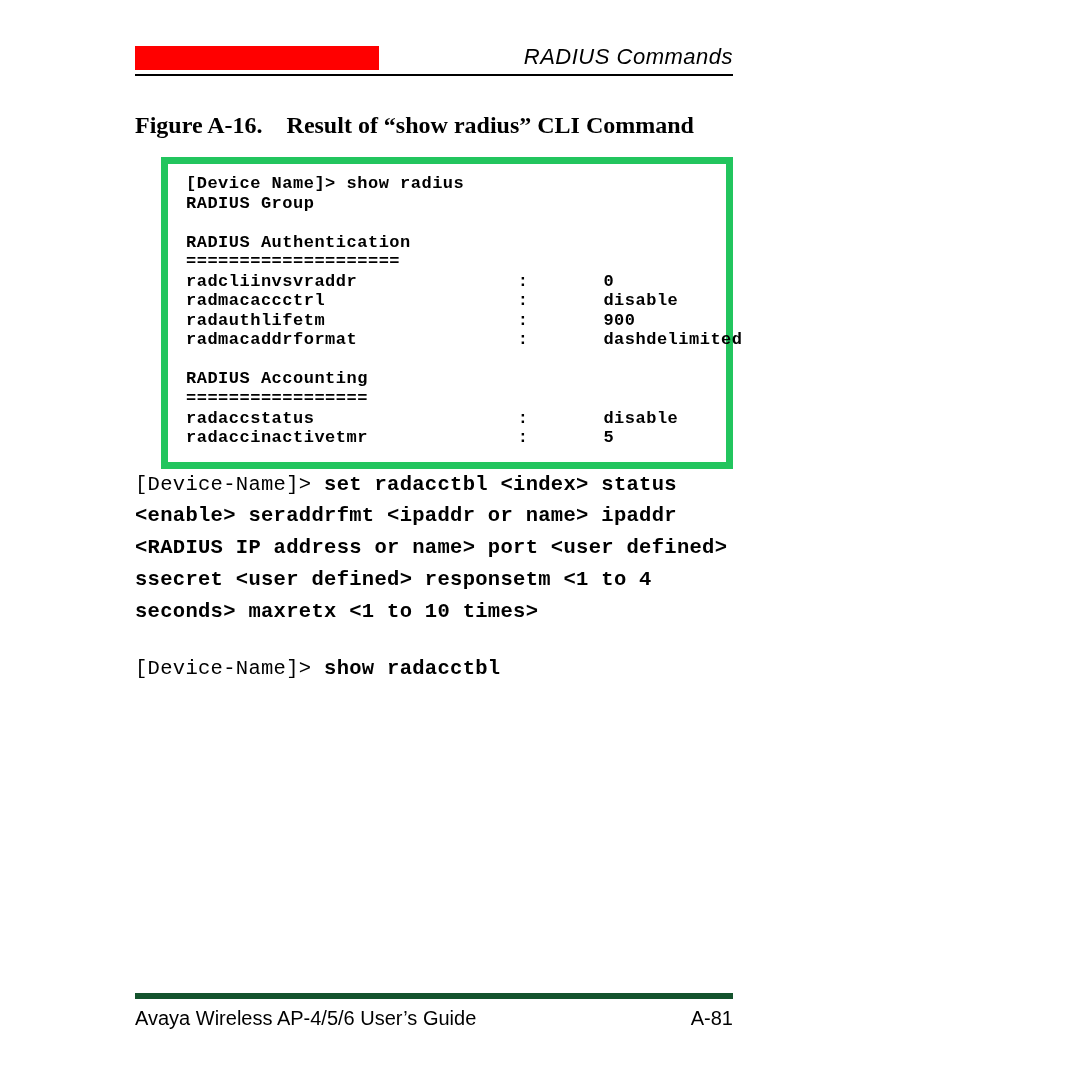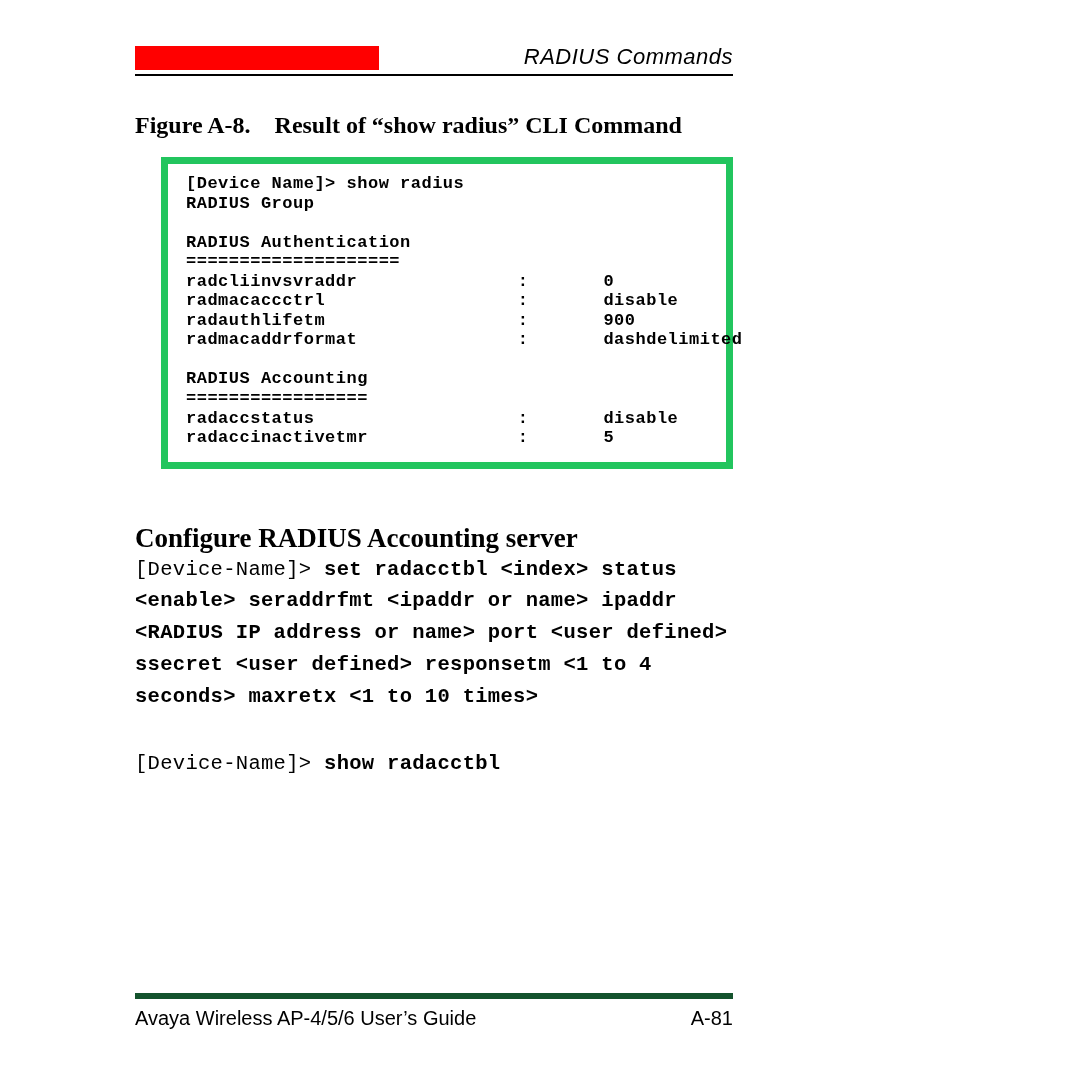--- a/index.html
+++ b/index.html
@@ -87,44 +87,43 @@
 </head>
 <body>
 
 <div class="page">
 
   <div class="topbar">
     <div class="redblock"></div>
     <div class="header-title">RADIUS Commands</div>
   </div>
 
-  <div class="figure-caption">Figure A-8. Result of “show radius” CLI Command</div>
+  <div class="figure-caption">Figure A-16. Result of “show radius” CLI Command</div>
 
   <div class="cli-box"><span>[Device Name]&gt; show radius</span>
 <span>RADIUS Group</span>
 
 <span>RADIUS Authentication</span>
 <span>====================</span>
 <span><span>radcliinvsvraddr</span>               :       <span>0</span></span>
 <span><span>radmacaccctrl</span>                  :       <span>disable</span></span>
 <span><span>radauthlifetm</span>                  :       <span>900</span></span>
 <span><span>radmacaddrformat</span>               :       <span>dashdelimited</span></span>
 
 <span>RADIUS Accounting</span>
 <span>=================</span>
 <span><span>radaccstatus</span>                   :       <span>disable</span></span>
 <span><span>radaccinactivetmr</span>              :       <span>5</span></span></div>
 
-  <div class="section-heading">Configure RADIUS Accounting server</div>
 
   <div class="cmd-block">
     <span class="prompt">[Device-Name]&gt; </span><span class="bold">set radacctbl &lt;index&gt; status &lt;enable&gt; seraddrfmt &lt;ipaddr or name&gt; ipaddr &lt;RADIUS IP address or name&gt; port &lt;user defined&gt; ssecret &lt;user defined&gt; responsetm &lt;1 to 4 seconds&gt; maxretx &lt;1 to 10 times&gt;</span>
   </div>
 
-  <div class="cmd-block" style="margin-top:36px;">
+  <div class="cmd-block" style="margin-top:26px;">
     <span class="prompt">[Device-Name]&gt; </span><span class="bold">show radacctbl</span>
   </div>
 
   <div class="footer">
     <span>Avaya Wireless AP-4/5/6 User’s Guide</span>
     <span>A-81</span>
   </div>
 
 </div>
 

